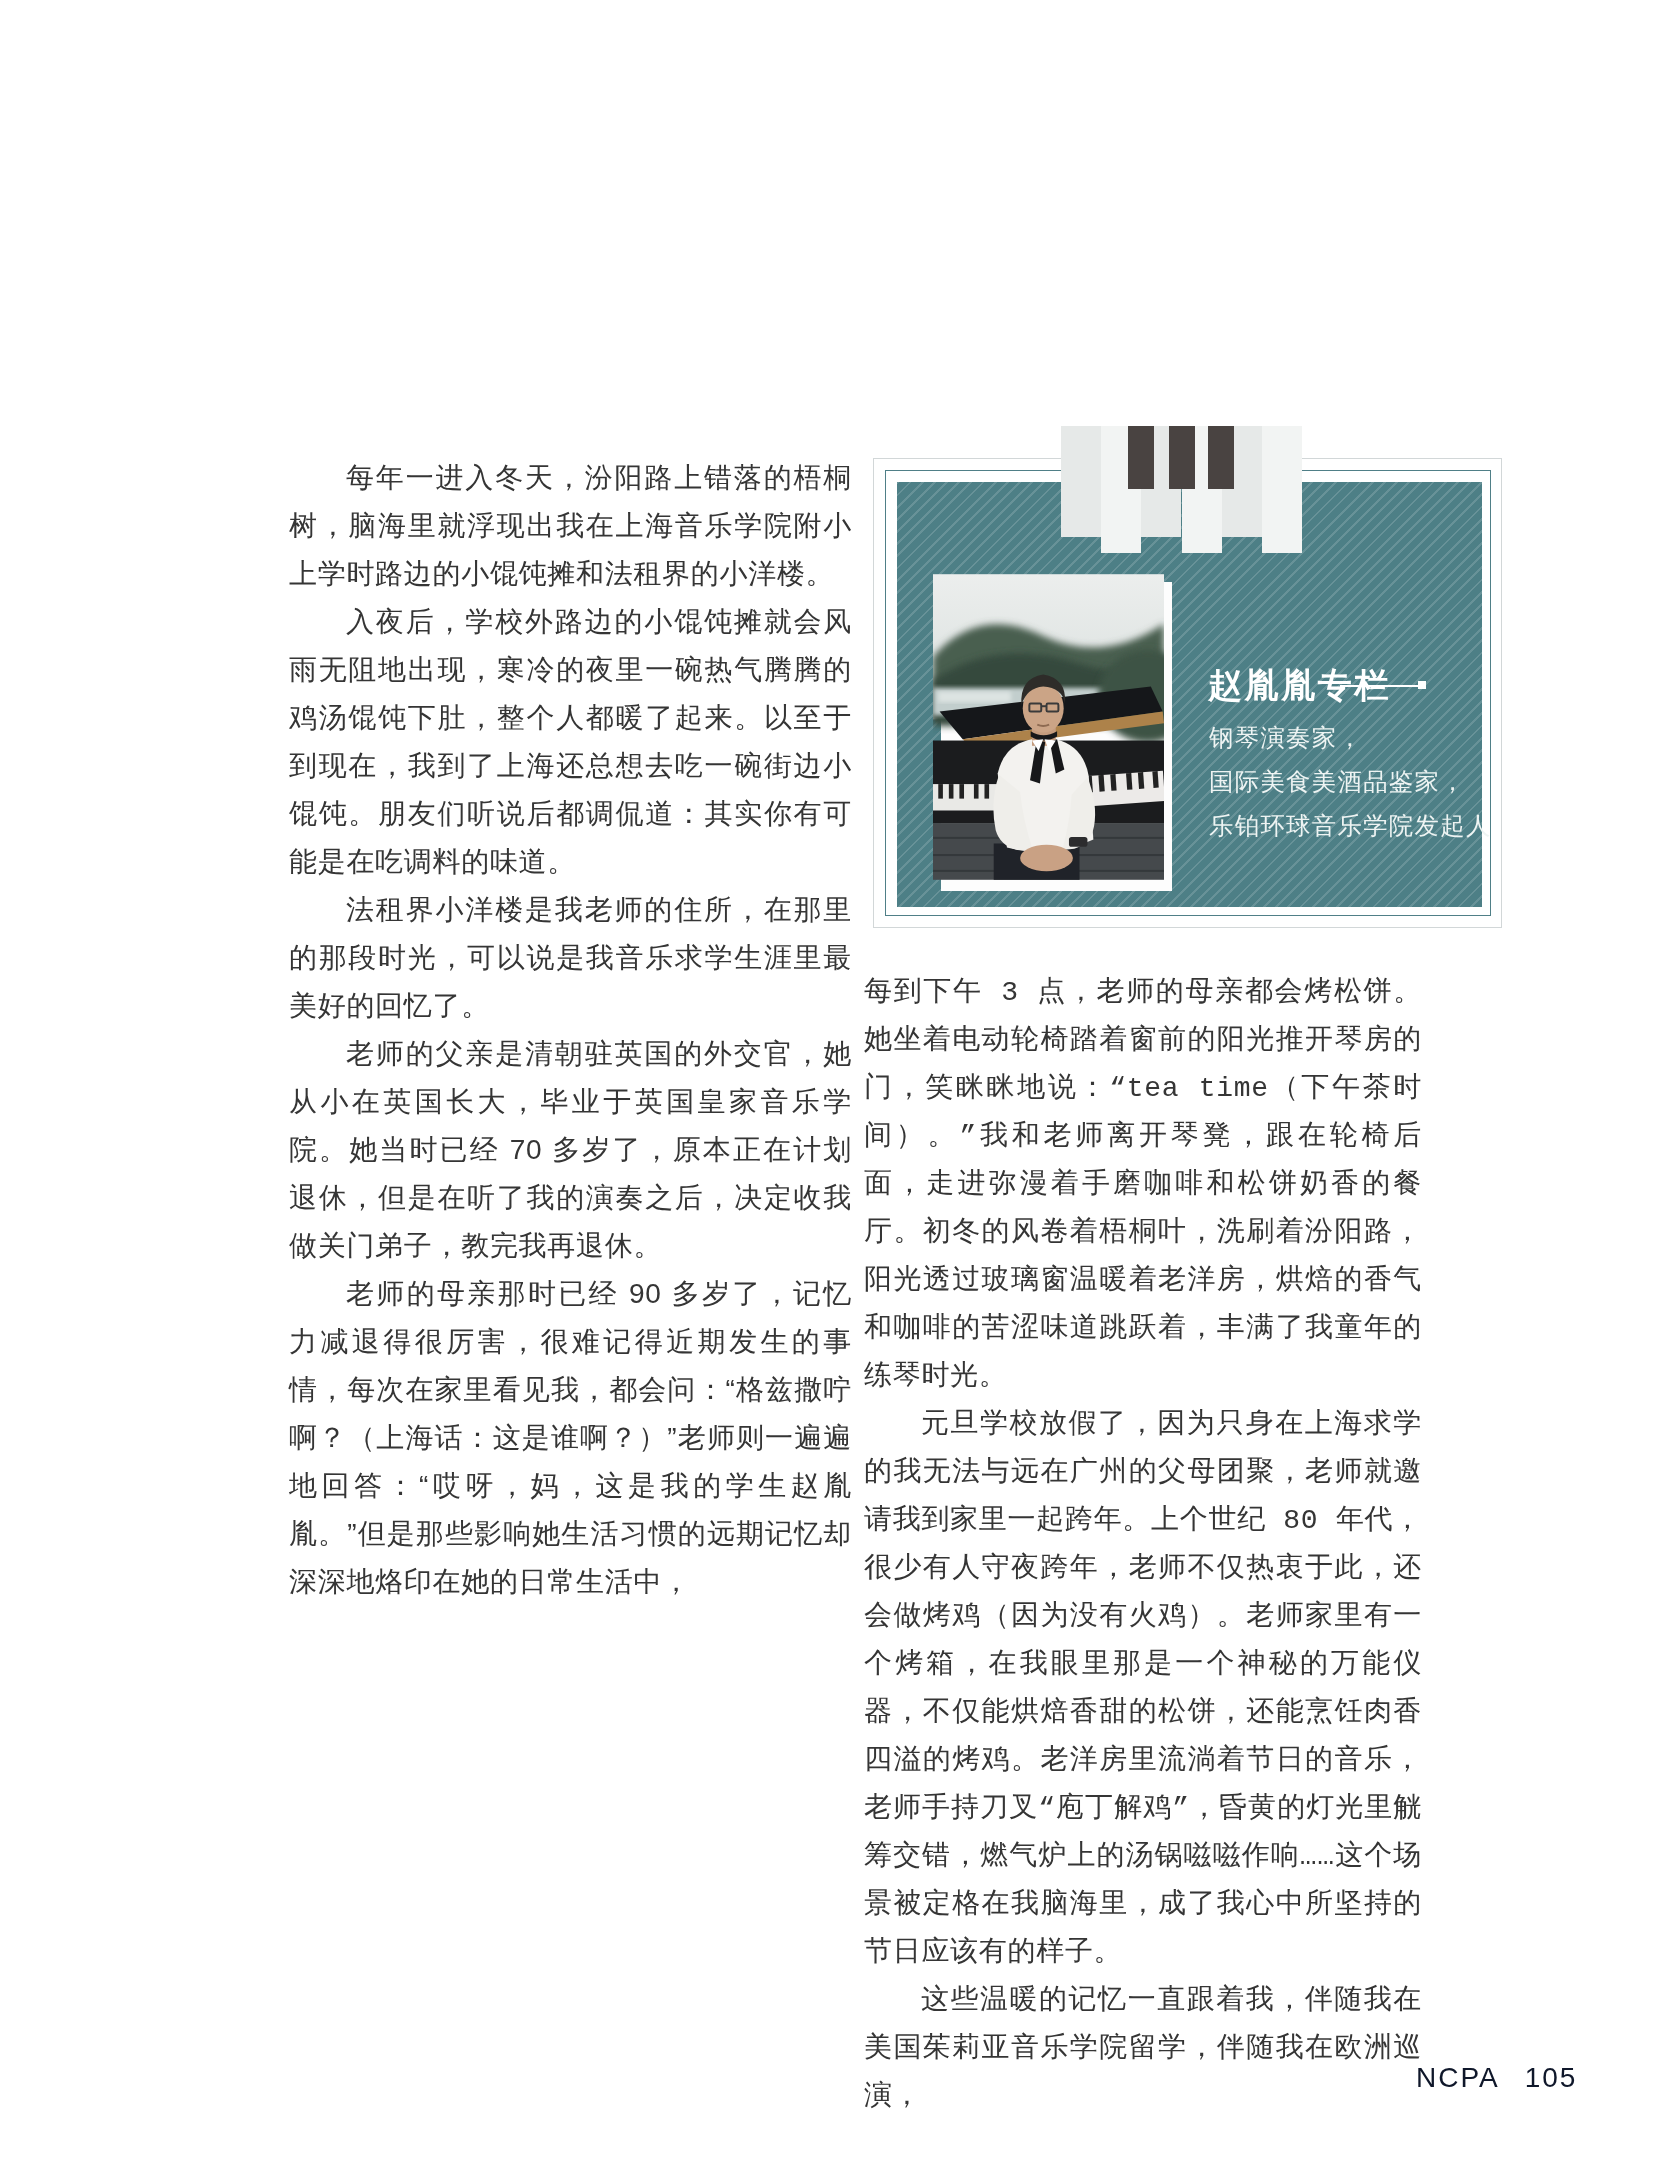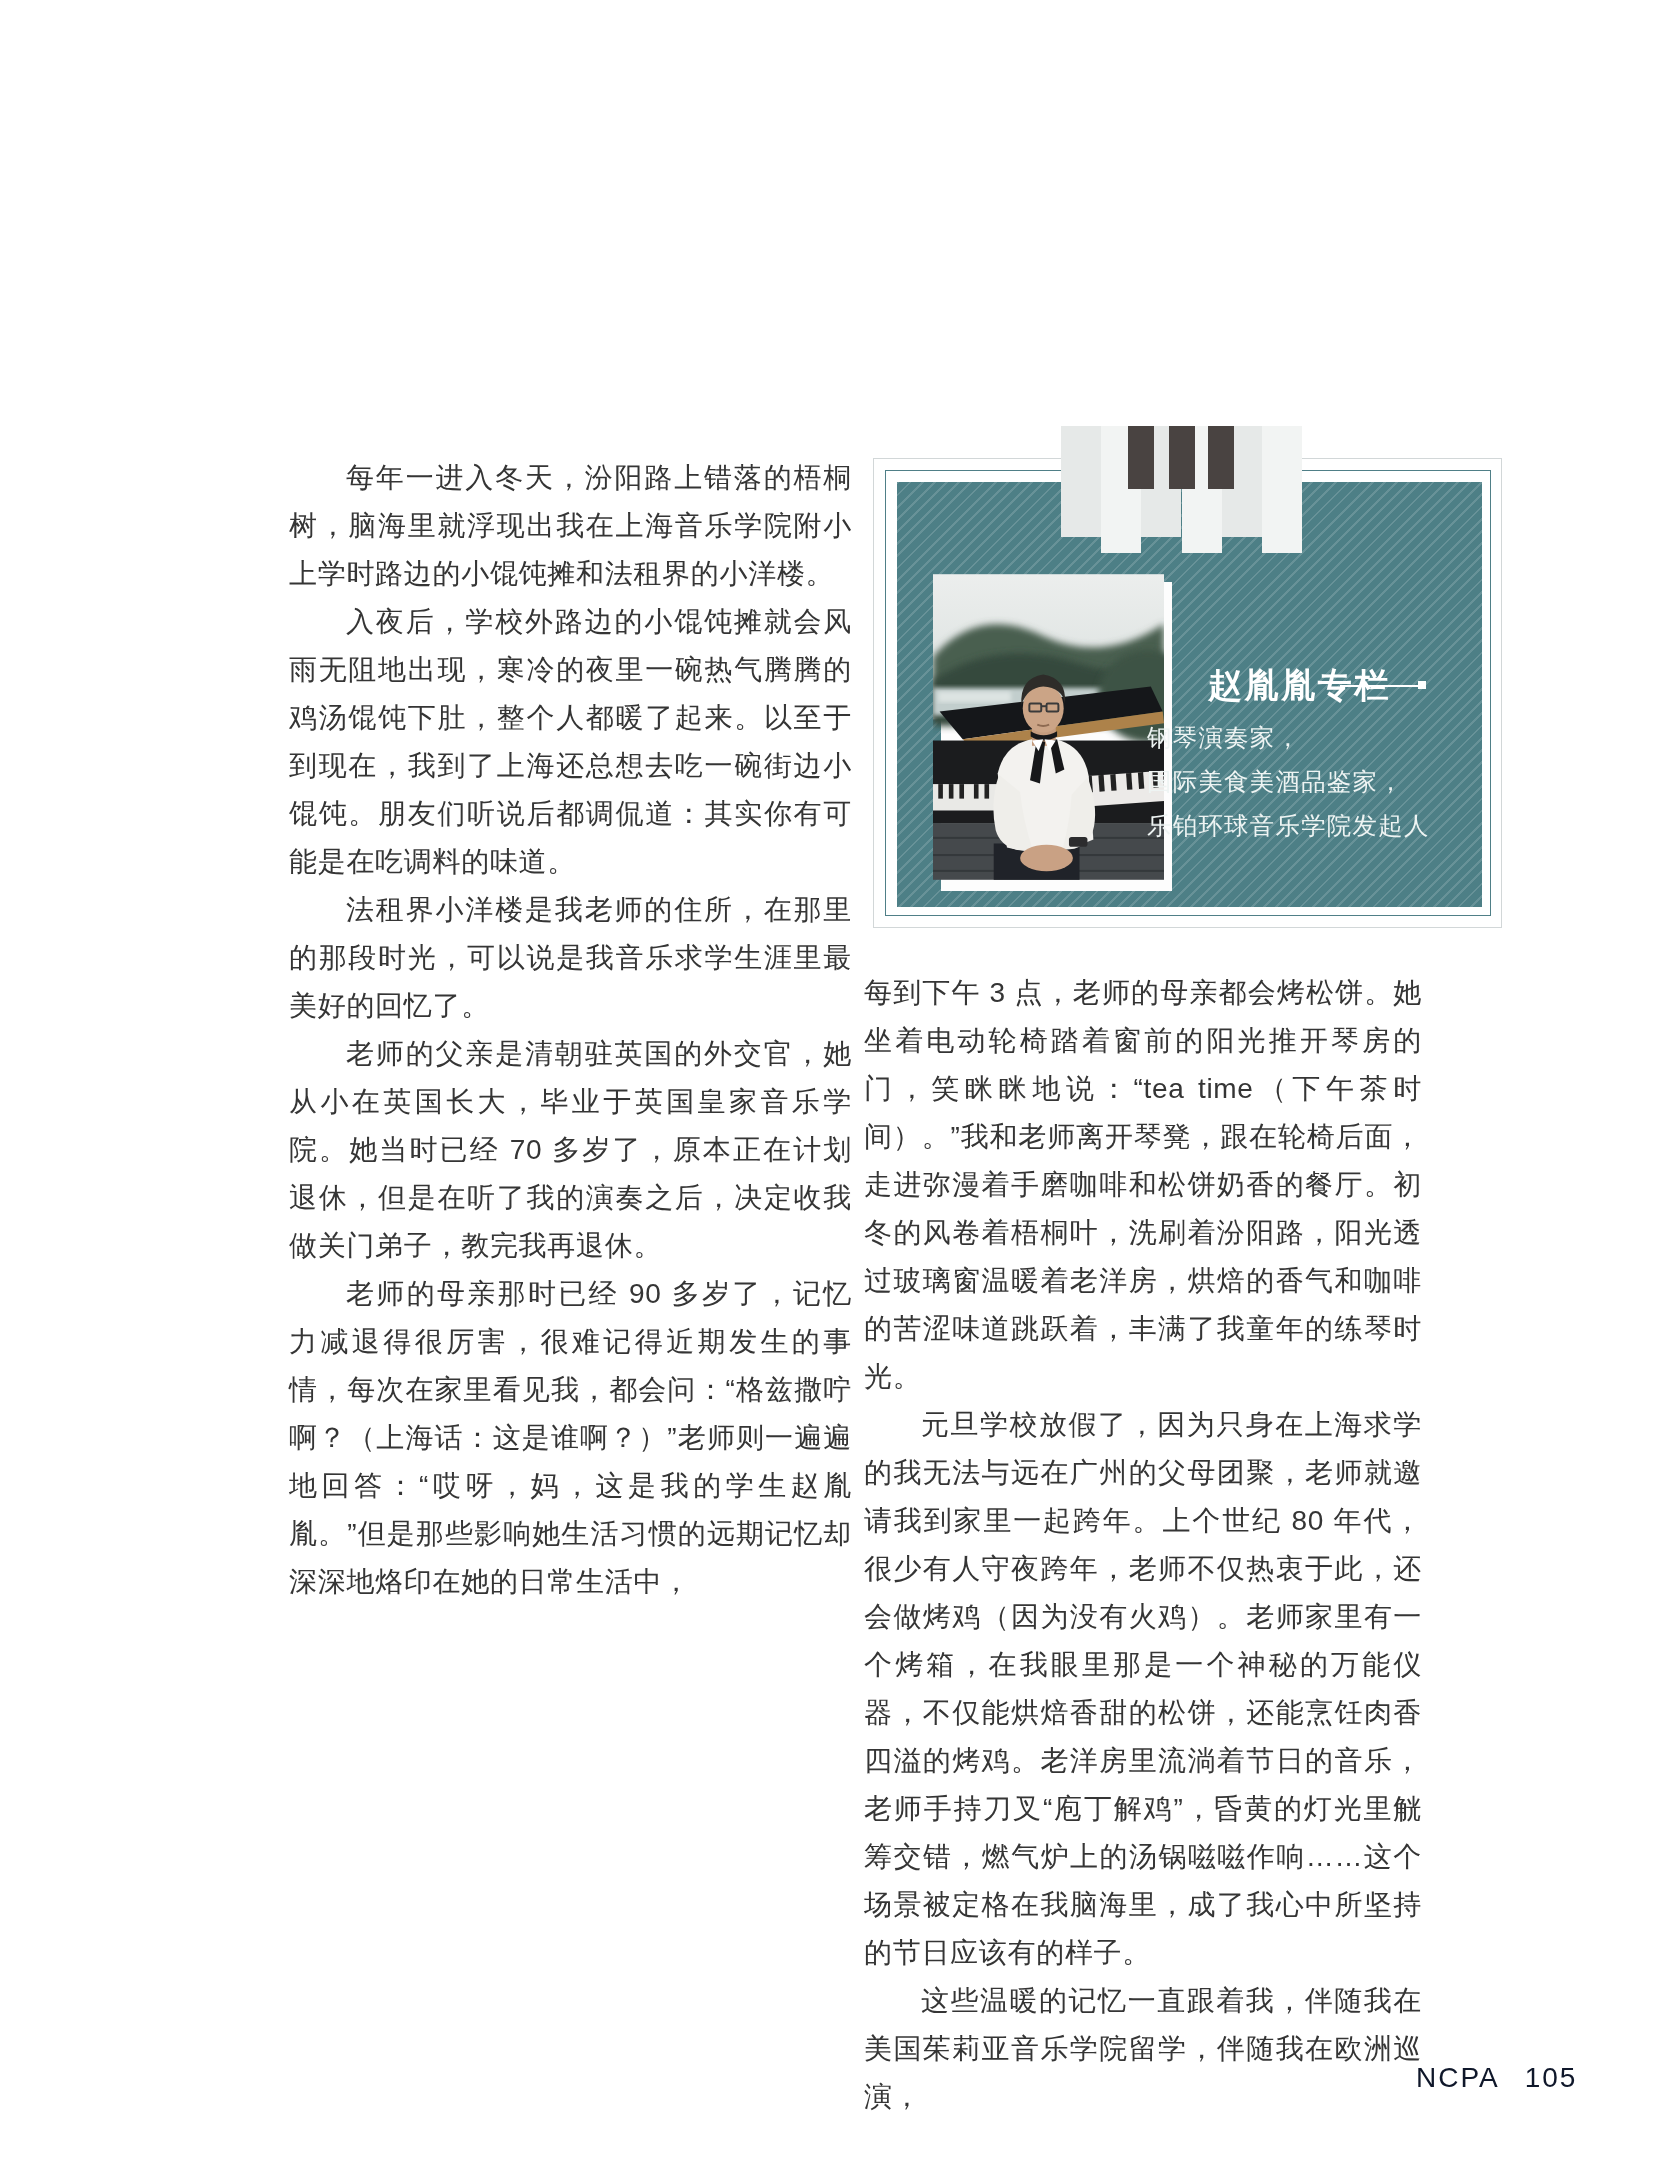--- a/index.html
+++ b/index.html
@@ -16,21 +16,21 @@
     font-size:28px;
     line-height:48px;
     color:#353535;
     text-align:justify;
     text-justify:inter-character;
     letter-spacing:0.7px;
   }
   .col p{margin:0;text-indent:57px;}
   .col p.cont{text-indent:0;}
   .col-left{left:289px;top:454px;width:563px;}
-  .col-right{left:864px;top:969px;width:558px;}
+  .col-right{left:864px;top:969px;width:558px;font-family:Liberation Mono, monospace;}
 
   
   .frame-outer{
     position:absolute;left:873px;top:458px;width:629px;height:470px;
     border:1.3px solid #d2d7d8;box-sizing:border-box;z-index:1;
   }
   .frame-inner{
     position:absolute;left:885px;top:470px;width:606px;height:446px;
     border:1.3px solid #4f7f87;box-sizing:border-box;z-index:1;
   }
@@ -77,21 +77,21 @@
   }
   .title-rule{
     position:absolute;left:1340px;top:685px;width:78px;height:2px;
     background:#ffffff;z-index:4;
   }
   .title-rule-dot{
     position:absolute;left:1418px;top:681px;width:8px;height:8px;
     background:#ffffff;z-index:4;
   }
   .bio{
-    position:absolute;left:1147px;top:716px;z-index:4;
+    position:absolute;left:1209px;top:716px;z-index:4;
     font-size:24.4px;line-height:44px;color:#eef4f3;letter-spacing:1.3px;
   }
   .bio div{white-space:nowrap;}
 
   
   .footer{
     position:absolute;left:1408px;top:2062px;z-index:2;
     font-size:28px;color:#0f172a;letter-spacing:2px;white-space:nowrap;margin-left:8px;
   }
   .footer .num{margin-left:25px;}

